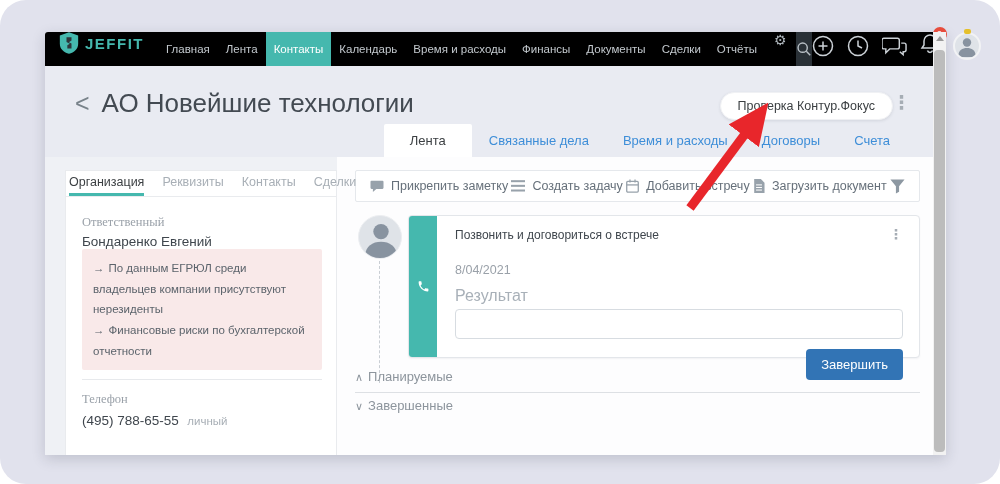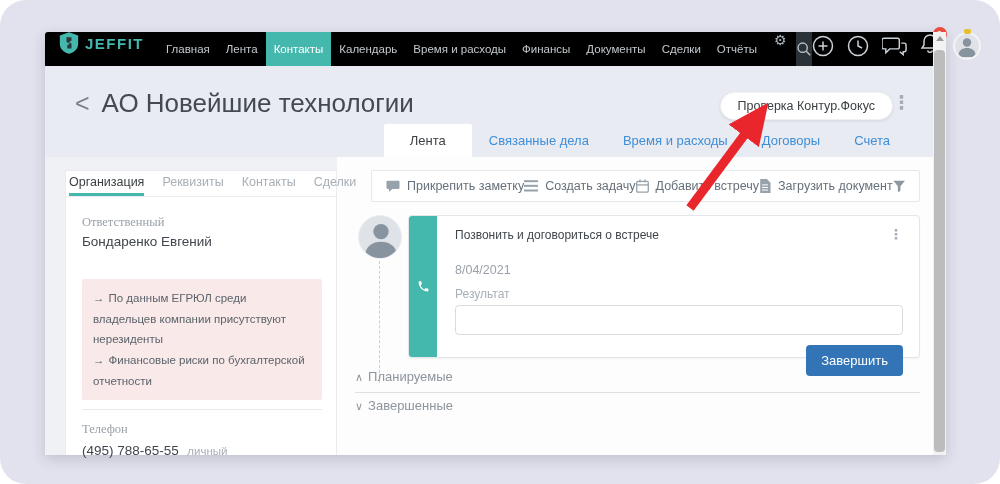--- a/index.html
+++ b/index.html
@@ -44,43 +44,43 @@
   .main-panel { position:absolute; left:292px; top:0; right:0; bottom:0; background:#fdfdfe; }
   .side-panel { position:absolute; left:20px; top:13px; width:272px; bottom:0; background:#ffffff; border:1px solid #e9ebee; border-bottom:none; }
 
   
   .sb-tabs { display:flex; gap:18px; height:26px; padding:0 3px; border-bottom:1px solid #e9ebee; align-items:stretch; }
   .sb-tab { font-size:12.5px; color:#a8afb6; display:flex; align-items:center; cursor:pointer; border-bottom:3px solid transparent; white-space:nowrap; }
   .sb-tab.active { color:#3c4043; border-bottom-color:#45b8ae; }
   .sb-body { padding:12px 14px 0 16px; }
   .sb-label { font-size:12.5px; color:#9aa1a9; margin-top:6px;font-family:Liberation Serif, serif; }
   .sb-value { font-size:13.5px; color:#3f464d; margin-top:4px; }
-  .warnbox { margin-top:30px; background:#f9e9e9; padding:9px 11px; font-size:11.5px; color:#5b636b; line-height:1.8; border-radius:2px; }
+  .warnbox { margin-top:0; background:#f9e9e9; padding:9px 11px; font-size:11.5px; color:#5b636b; line-height:1.8; border-radius:2px; }
   .warn-bullet { margin-right:4px; color:#5b636b; }
   .sb-section { margin-top:18px; font-size:16px; color:#8d959d; }
   .sb-hr { border:none; border-top:1px solid #e7e9ec; margin-top:9px; }
   .phone-row { margin-top:4px; }
   .phone-val { font-size:13.5px; color:#3f464d; font-weight:500; }
   .phone-type { font-size:11.5px; color:#a8afb6; margin-left:4px; }
 
   
-  .toolbar { position:absolute; left:34px; top:13px; right:13px; height:32px; background:#ffffff; border:1px solid #e5e8ec; border-radius:2px; display:flex; align-items:center; justify-content:space-between; padding:0 14px; }
+  .toolbar { position:absolute; left:18px; top:13px; right:13px; height:32px; background:#ffffff; border:1px solid #e5e8ec; border-radius:2px; display:flex; align-items:center; justify-content:space-between; padding:0 14px; }
   .tb-item { display:flex; align-items:center; gap:7px; font-size:12.5px; color:#66707a; cursor:pointer; white-space:nowrap; }
   .tb-ic { display:block; }
 
   
   .feed-avatar { position:absolute; left:21px; top:58px; width:44px; height:44px; border-radius:50%; background:#dfe3e8; overflow:hidden; border:1px solid #eceef1; }
   .timeline { position:absolute; left:42px; top:104px; height:122px; border-left:1px dashed #c9ced4; }
   .task-card { position:absolute; left:71px; top:58px; right:13px; height:143px; background:#ffffff; border:1px solid #e3e6ea; border-radius:4px; box-shadow:0 1px 2px rgba(60,66,80,.06); }
   .task-type-bar { position:absolute; left:0; top:0; bottom:0; width:28px; background:#45b8ae; border-radius:3px 0 0 3px; display:flex; align-items:center; justify-content:center; }
   .task-body { margin-left:28px; padding:12px 16px 0 18px; position:relative; }
   .task-title-row { display:flex; justify-content:space-between; align-items:flex-start; }
   .task-title { font-size:12px; color:#3f464d; }
   .task-date { font-size:12.5px; color:#9aa1a9; margin-top:21px; }
-  .result-label { font-size:12px; color:#a8b0b8; margin-top:10px; }
+  .result-label { font-size:16px; color:#a8b0b8; margin-top:10px; }
   .result-input { margin-top:4px; width:100%; height:30px; border:1px solid #d7dce1; border-radius:4px; font-size:13px; padding:0 8px; color:#3f464d; outline:none; background:#fff; }
   .btn-row { text-align:right; margin-top:10px; }
   .complete-btn { background:#3274b5; color:#ffffff; border:none; border-radius:4px; padding:8px 15px; font-size:13px; cursor:pointer; font-family:inherit; }
 
   
   .feed-planned { position:absolute; left:18px; top:212px; right:13px; border-bottom:1px solid #dde0e4; padding-bottom:8px; font-size:13px; color:#8d959d; cursor:pointer; }
   .feed-completed { position:absolute; left:18px; top:241px; right:5px; font-size:13px; color:#8d959d; cursor:pointer; }
   .sec-prefix { margin-right:5px; font-size:11px; }
 
   

